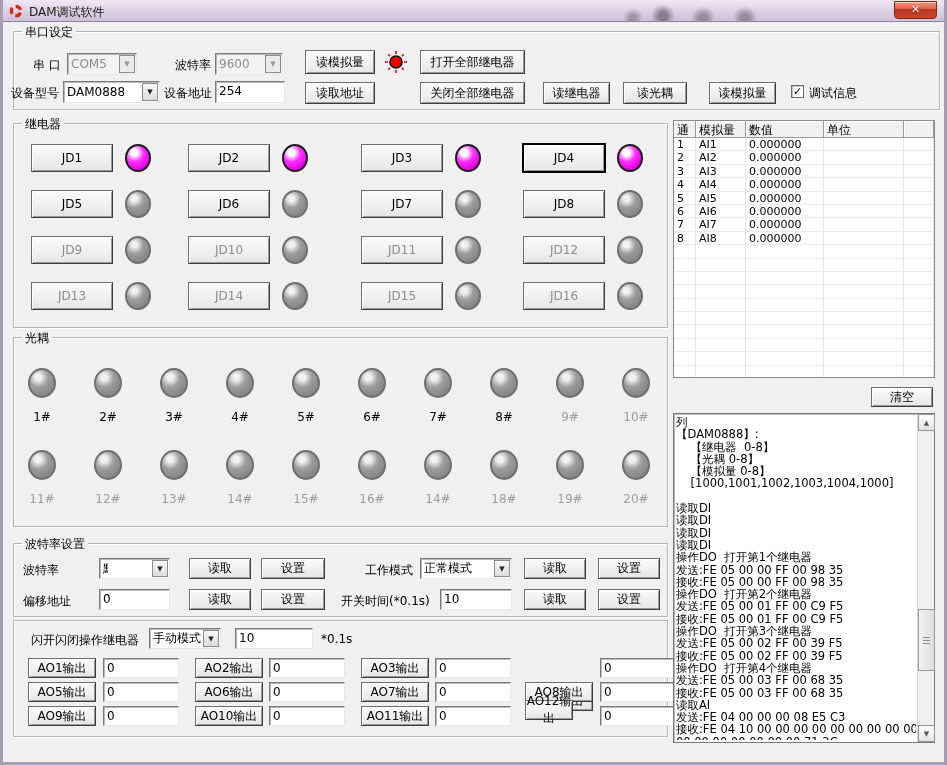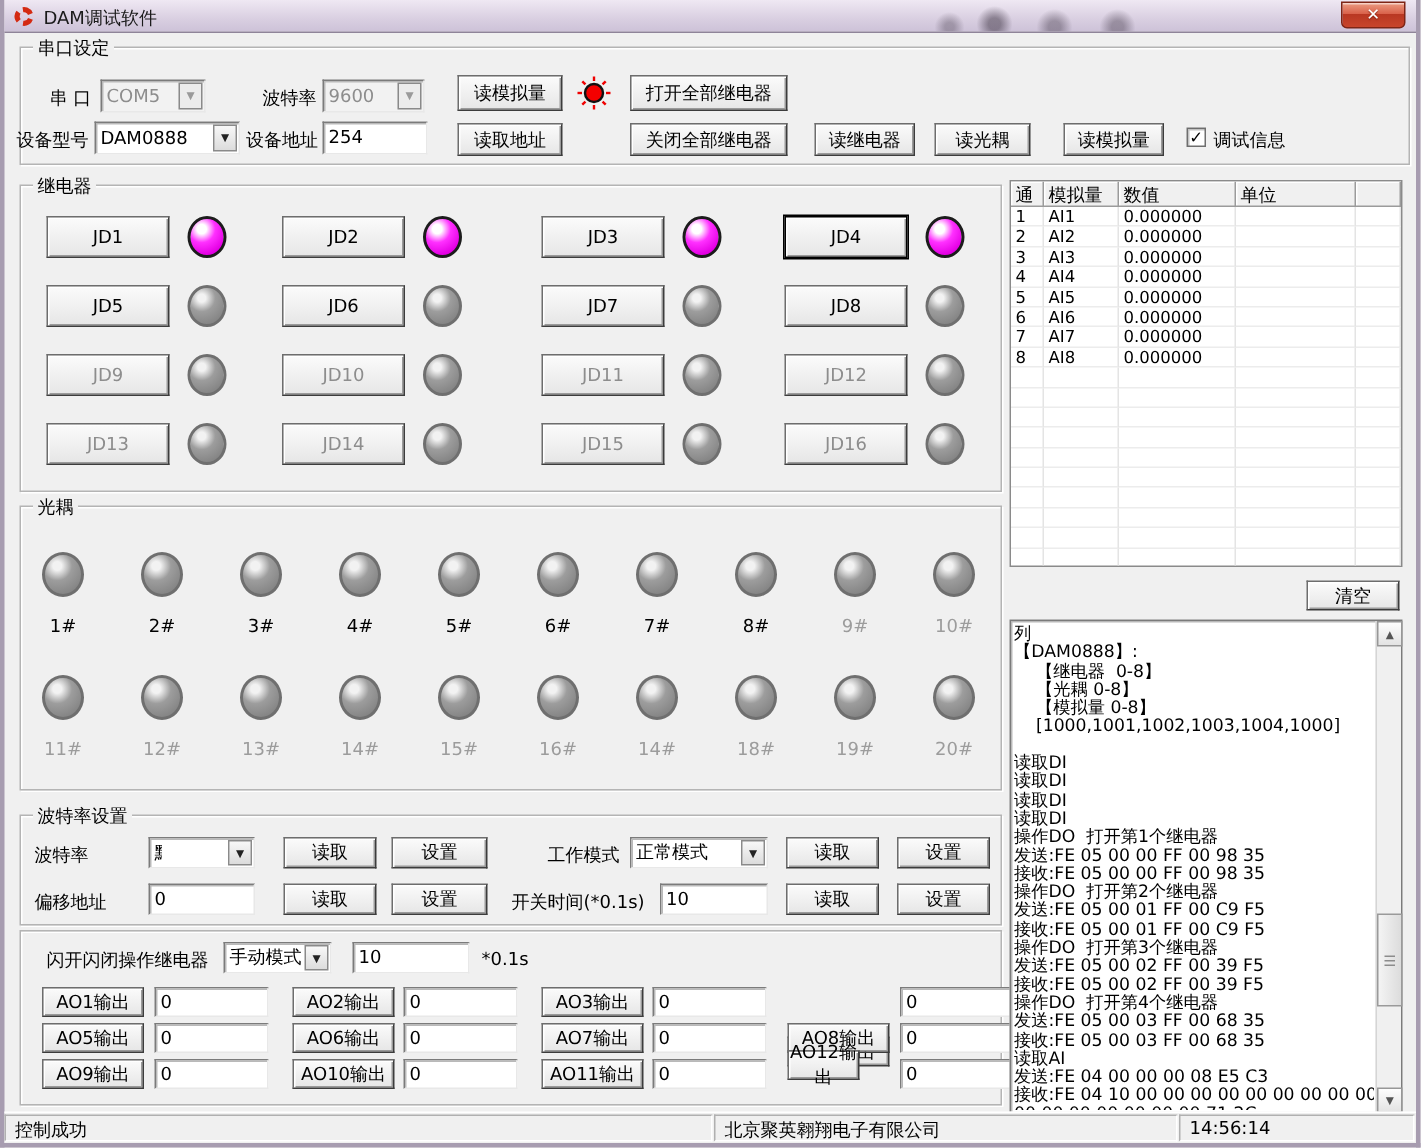--- a/index.html
+++ b/index.html
@@ -458,19 +458,14 @@
 发送:FE 04 00 00 00 08 E5 C3
 接收:FE 04 10 00 00 00 00 00 00 00 00 00
 00 00 00 00 00 00 00 71 2C</div>
     <div id="log-scrollbar">
       <div class="sb-btn" id="sb-up">▲</div>
       <div id="sb-thumb"></div>
       <div class="sb-btn" id="sb-down">▼</div>
     </div>
   </div>
 
-  <div id="statusbar">
-    <div class="status-cell" style="width:472px;">控制成功</div>
-    <div class="status-cell" style="width:309px;">北京聚英翱翔电子有限公司</div>
-    <div class="status-cell" style="flex:1;">14:56:14</div>
-  </div>
 
 </div>
 
 </body></html>

